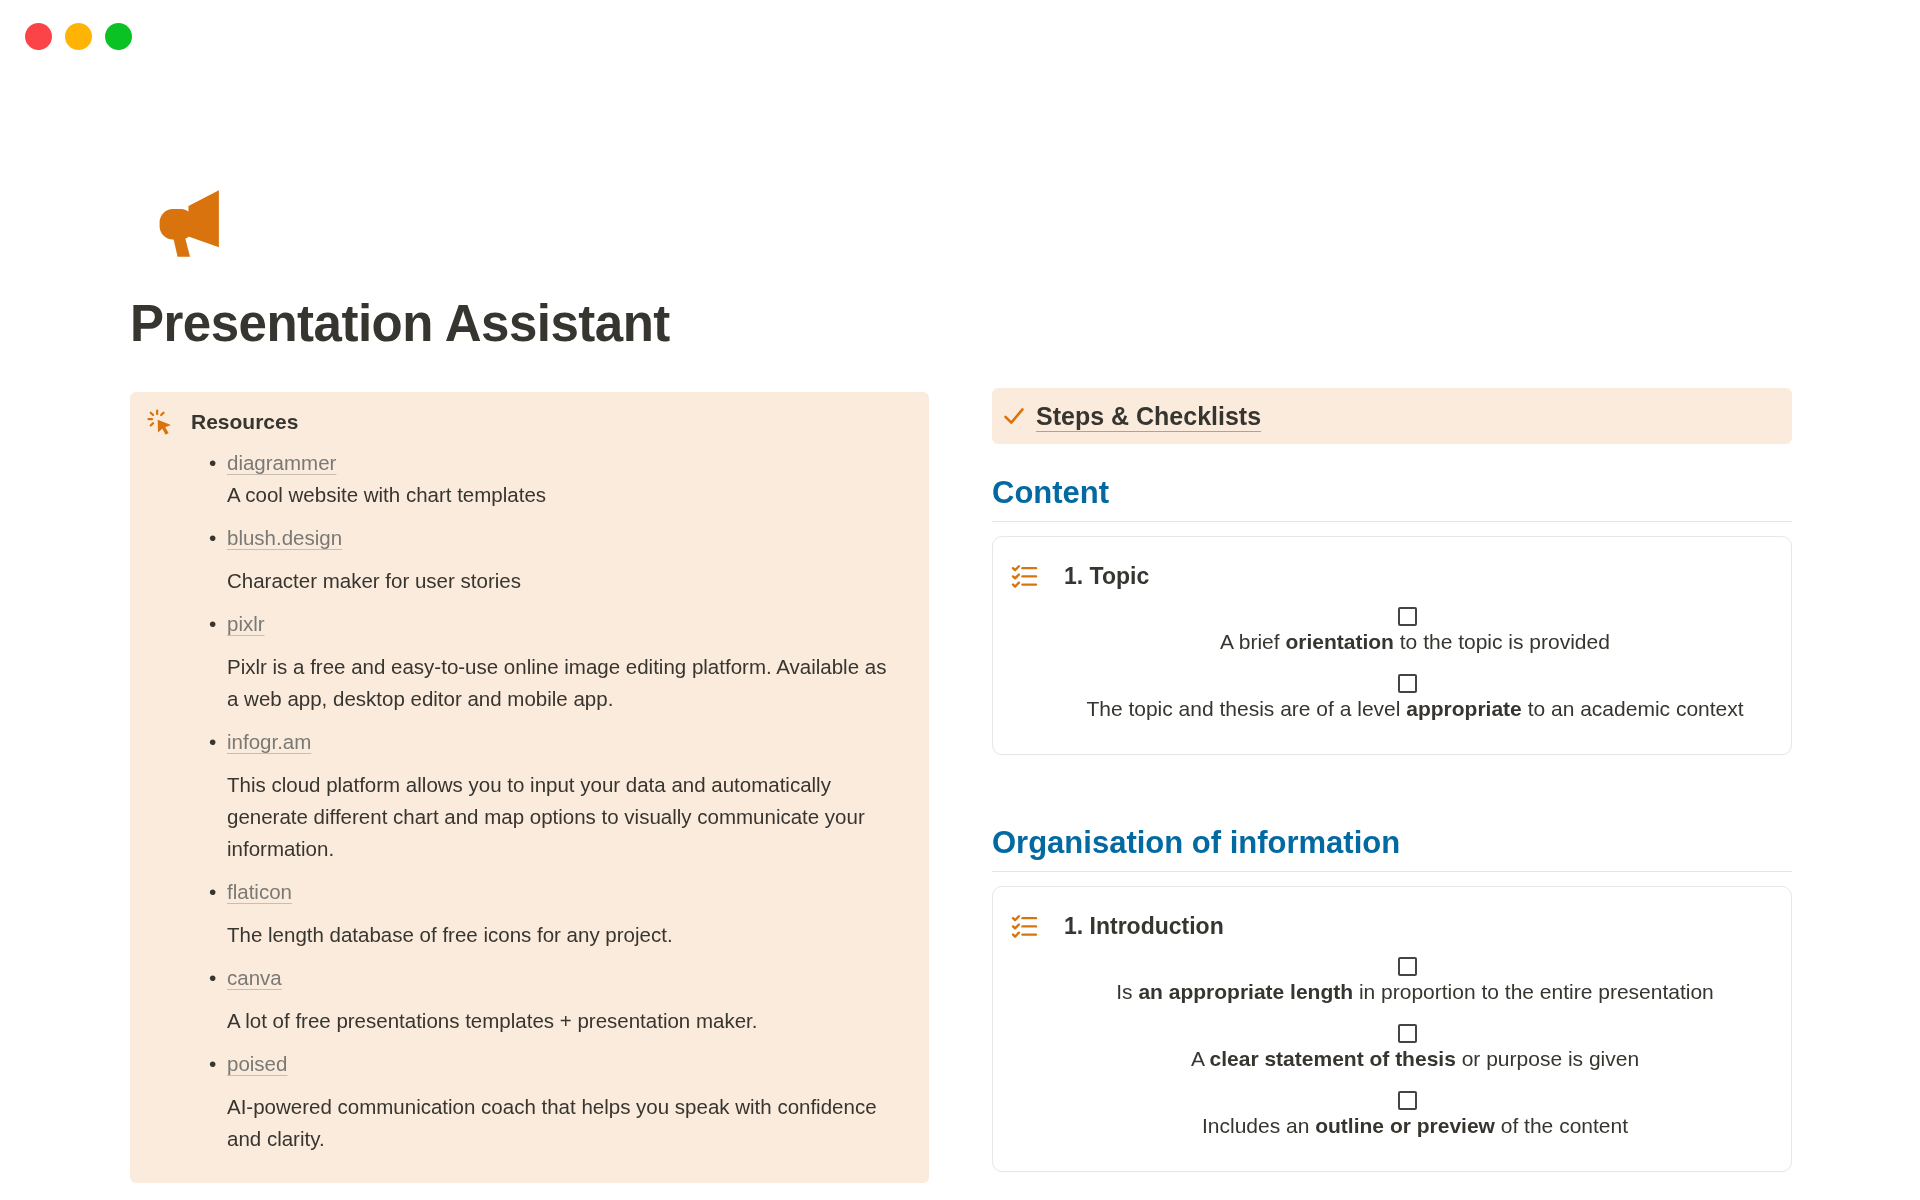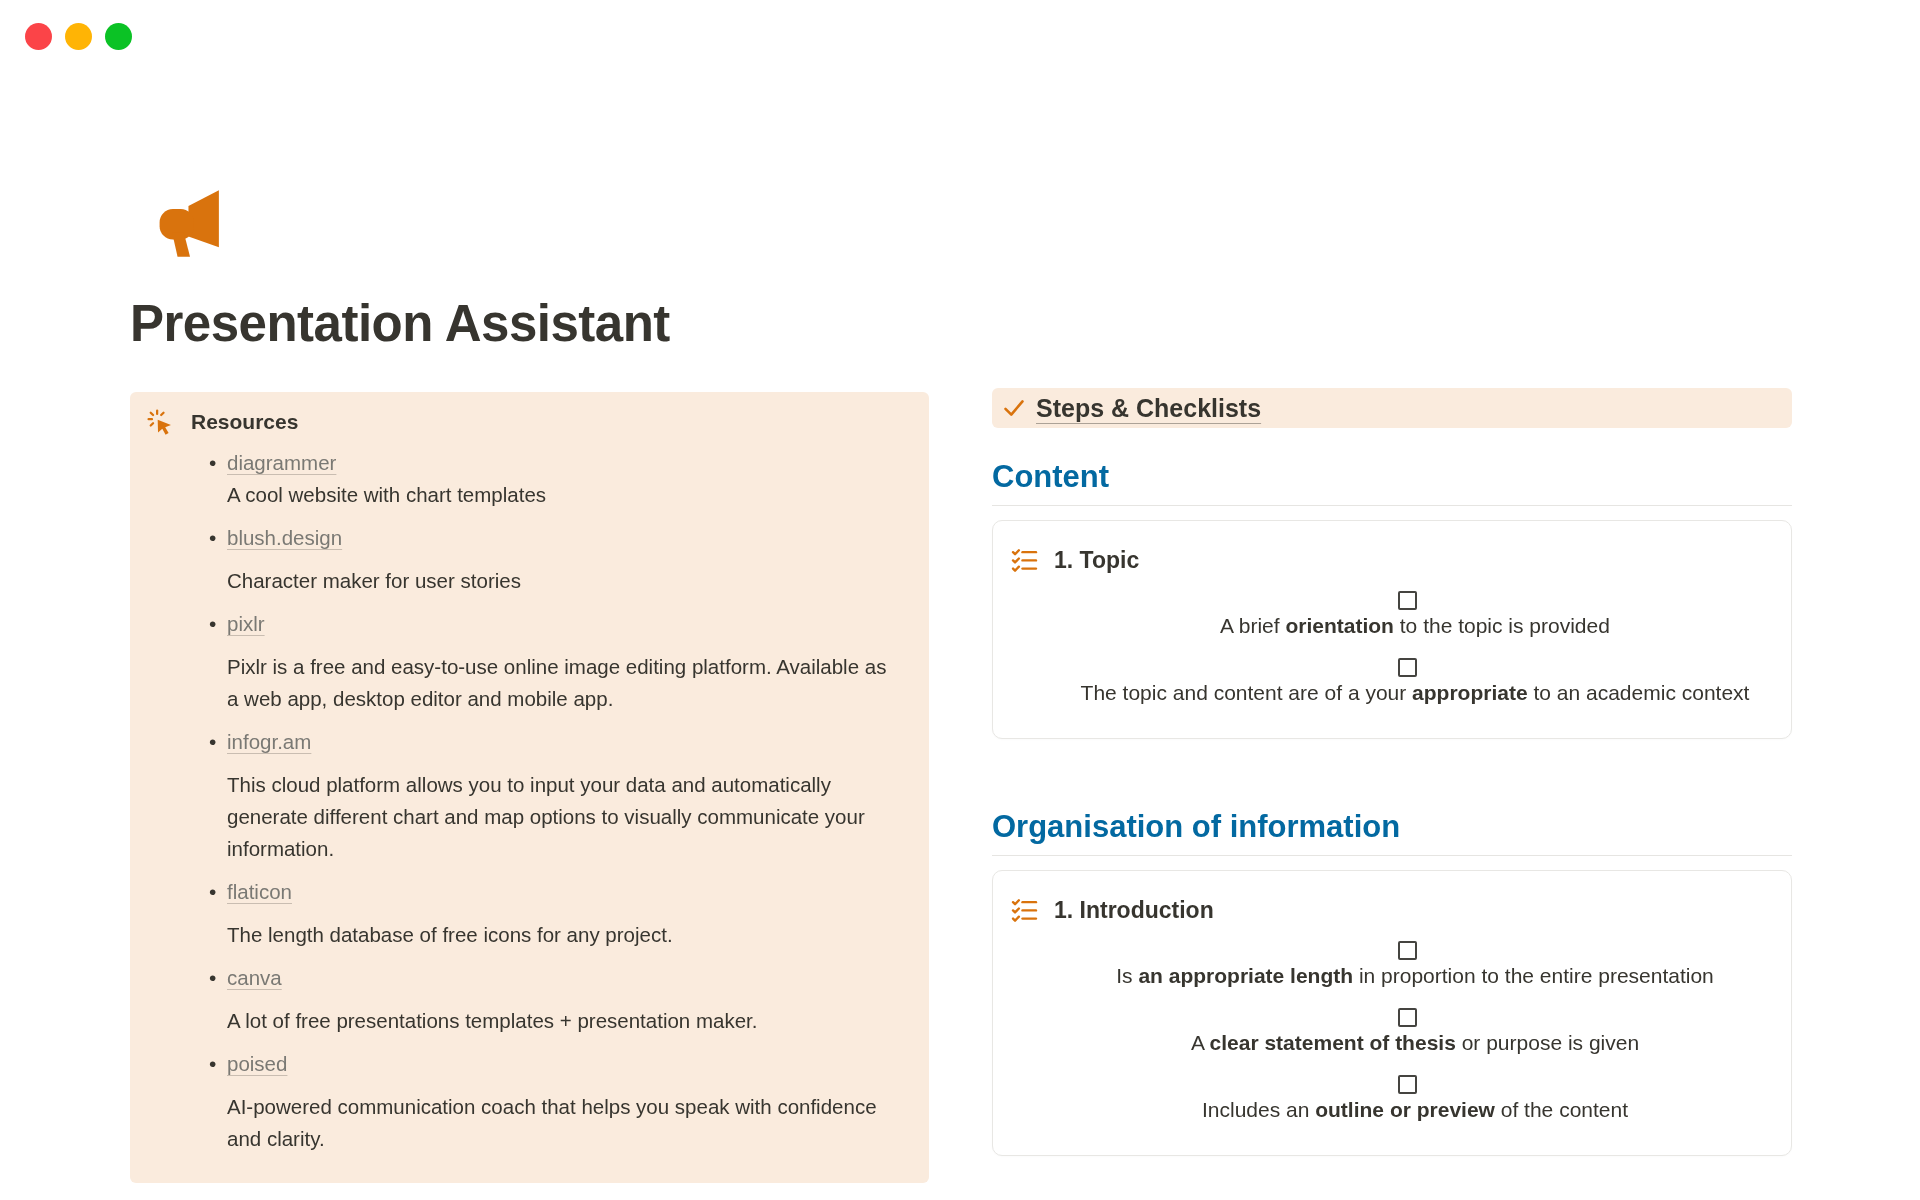--- a/index.html
+++ b/index.html
@@ -52,21 +52,21 @@
     text-underline-offset: 4px;
     cursor: pointer;
   }
   .res-desc { font-size: 20.5px; line-height: 32px; color: #37352F; margin-top: 11px; }
   .res-item:first-child .res-desc { margin-top: 0; }
 
   
   .right-col { position: absolute; left: 992px; top: 388px; width: 800px; }
 
   .steps-bar {
-    height: 40px; background: #FAEBDD; border-radius: 6px;
+    height: 56px; background: #FAEBDD; border-radius: 6px;
     display: flex; align-items: center; gap: 10px;
     padding-left: 10px; cursor: pointer;
   }
   .steps-check { width: 24px; height: 24px; flex: 0 0 auto; }
   .steps-check svg { width: 100%; height: 100%; display: block; }
   .steps-label {
     font-size: 25px; font-weight: 600; color: #37352F; line-height: 30px;
     text-decoration: underline;
     text-decoration-color: rgba(55,53,47,0.4);
     text-decoration-thickness: 1px;
@@ -77,21 +77,21 @@
   .sec-heading { font-size: 31px; font-weight: 700; line-height: 37px; color: #0369a1; margin-top: 30px; }
   .sec-heading.second { margin-top: 69px; }
   .divider { border-bottom: 1px solid #E6E5E2; margin-top: 10px; }
 
   .card {
     margin-top: 14px; background: #ffffff;
     border: 1px solid #E8E7E4; border-radius: 10px;
     padding: 25px 20px 30px 18px;
     box-shadow: 0 1px 2px rgba(15,15,15,0.02);
   }
-  .card-head { display: flex; align-items: center; gap: 16px; }
+  .card-head { display: flex; align-items: center; gap: 26px; }
   .card-icon { width: 27px; height: 27px; flex: 0 0 auto; }
   .card-icon svg { width: 100%; height: 100%; display: block; }
   .card-title { font-size: 23px; font-weight: 700; line-height: 28px; color: #37352F; }
 
   .check-list { margin-left: 48px; margin-top: 12px; }
   .check-row { display: flex; align-items: center; margin-bottom: 12px; flex-direction: column; }
   .check-row:last-child { margin-bottom: 0; }
   .checkbox {
     width: 19px; height: 19px; flex: 0 0 auto;
     border: 2px solid #454440; border-radius: 2px; background: #fff;
@@ -199,21 +199,21 @@
         </span>
         <span class="card-title">1. Topic</span>
       </div>
       <div class="check-list">
           <div class="check-row">
             <span class="checkbox"></span>
             <span class="check-text"><span>A brief </span><b>orientation</b><span> to the topic is provided</span></span>
           </div>
           <div class="check-row">
             <span class="checkbox"></span>
-            <span class="check-text"><span>The topic and content are of a your </span><b>appropriate</b><span> to an academic context</span></span>
+            <span class="check-text"><span>The topic and thesis are of a level </span><b>appropriate</b><span> to an academic context</span></span>
           </div>
         </div>
     </div>
   </section>
 
   <section>
     <h2 class="sec-heading second">Organisation of information</h2>
     <div class="divider"></div>
     <div class="card">
       <div class="card-head">

